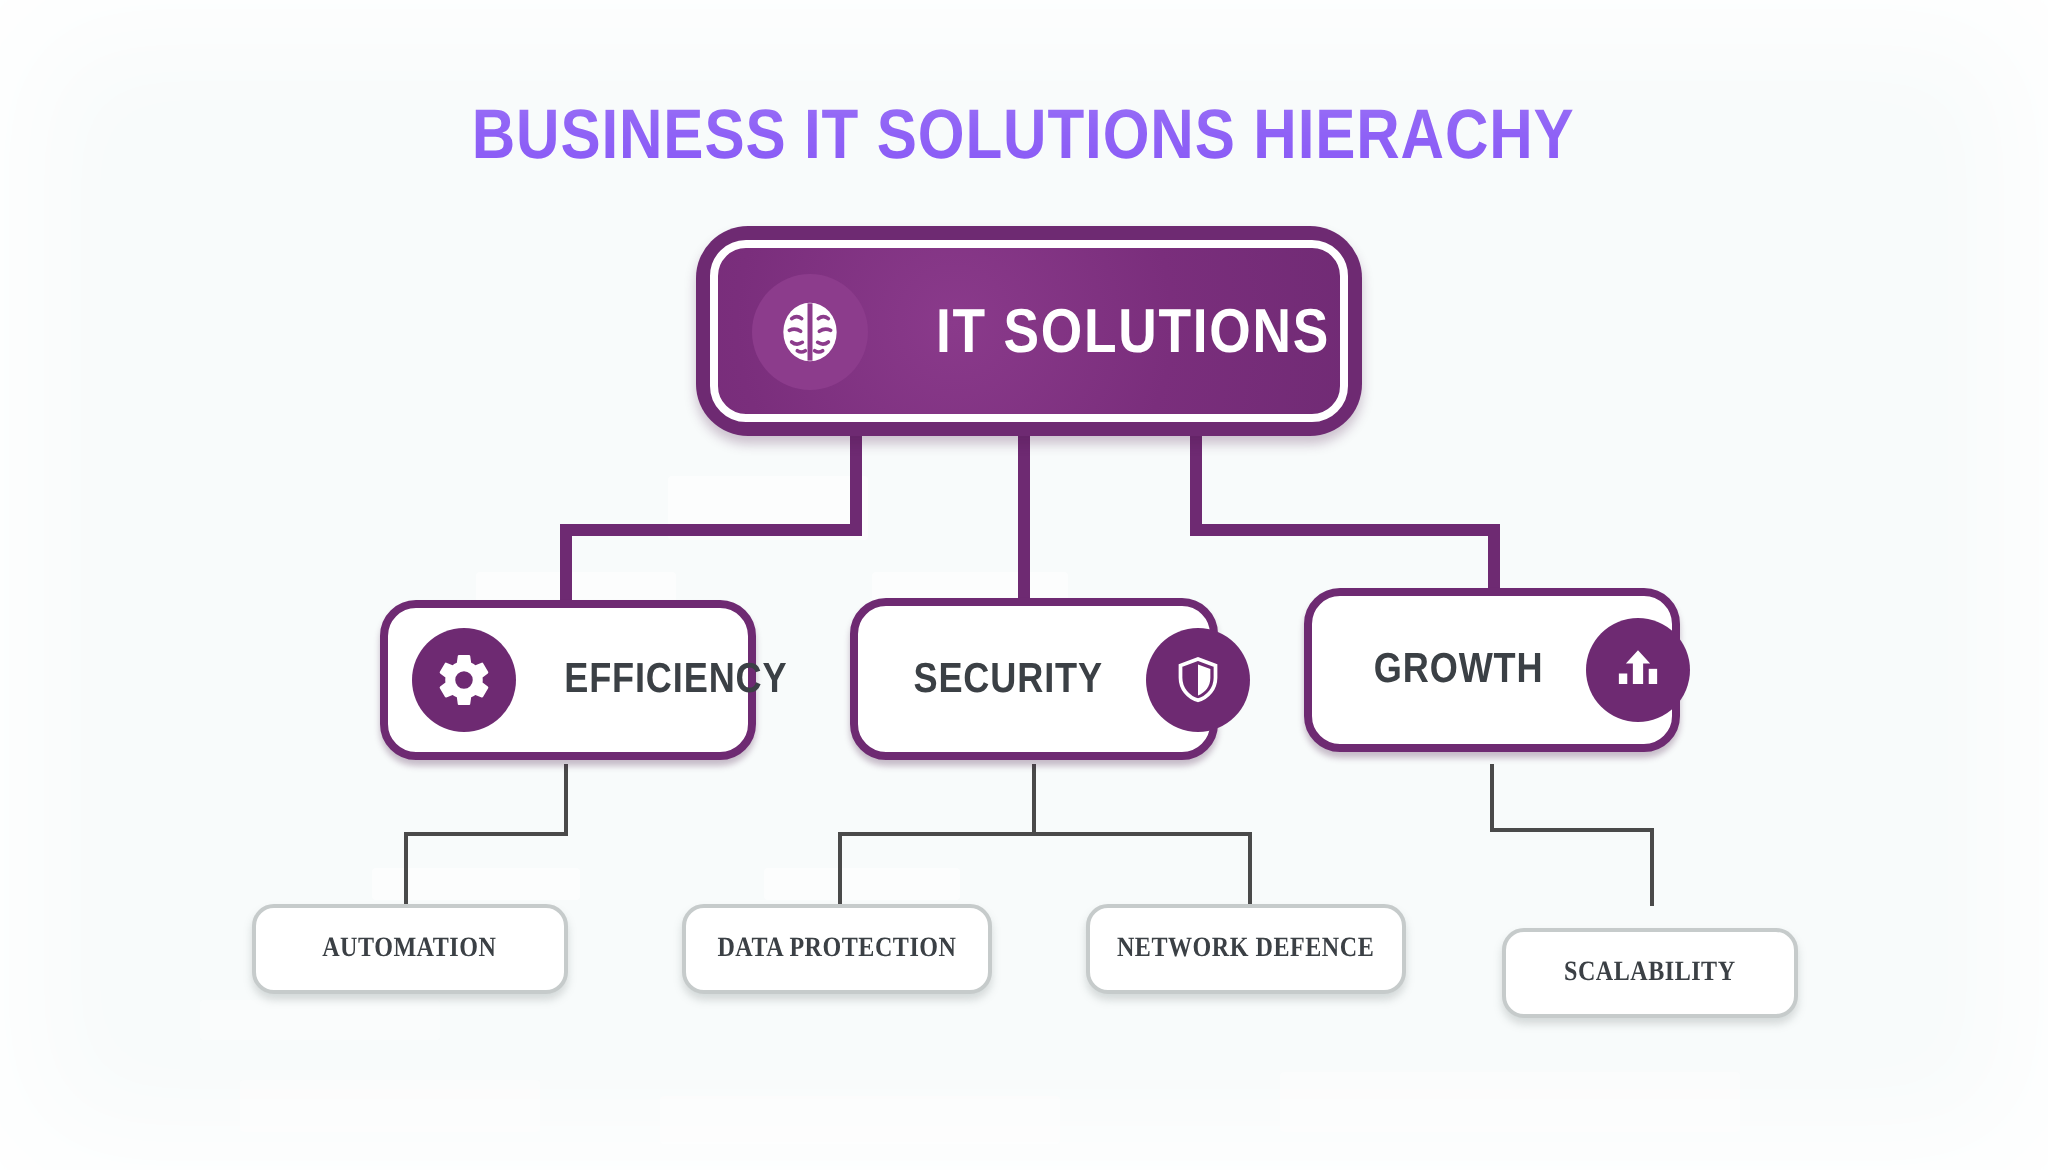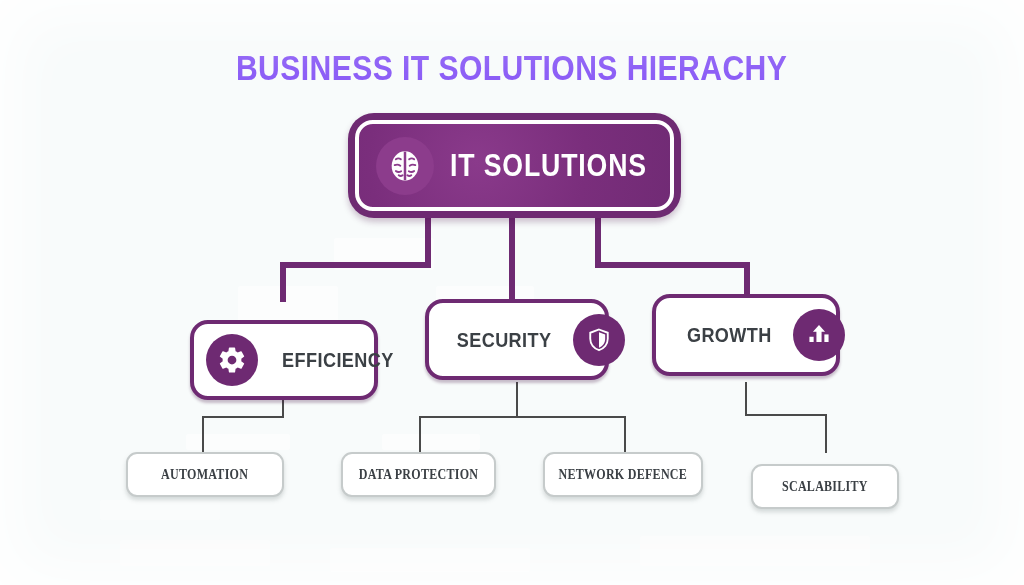--- a/index.html
+++ b/index.html
@@ -29,40 +29,40 @@
 
   
   .root-node {
     position:absolute; left:348px; top:113px; width:333px; height:105px;
     background:#6e2a72; border-radius:26px;
     box-shadow:0 4px 6px rgba(70,20,70,.25);
   }
   .root-inner {
     position:absolute; inset:7px; border:4px solid #ffffff; border-radius:18px;
     background:radial-gradient(circle at 38% 45%, #8a3a8b 0%, #7a2e7c 55%, #712b75 100%);
-    display:flex; align-items:center; padding-left:17px;
+    display:flex; align-items:center; gap:18px; padding-left:17px;
   }
   .brain-circle {
     width:58px; height:58px; border-radius:50%; background:#8c3c8c;
     display:flex; align-items:center; justify-content:center; flex:0 0 auto;
   }
   .root-label { color:#ffffff; font-size:31px; font-weight:800; letter-spacing:1px; white-space:nowrap; }
 
   
   .node2 {
     position:absolute; background:#ffffff; border:4px solid #6e2a72; border-radius:18px;
     display:flex; align-items:center;
     box-shadow:0 3px 3px rgba(70,20,70,.28);
   }
   .node2-label { color:#3b4045; font-size:21px; font-weight:800; letter-spacing:.5px; white-space:nowrap; }
   .icon-circle {
     width:52px; height:52px; border-radius:50%; background:#6e2a72;
     display:flex; align-items:center; justify-content:center; flex:0 0 auto;
   }
-  .n-eff { left:190px; top:300px; width:188px; height:80px; padding-left:12px; gap:15px;margin-top:20px; }
+  .n-eff { left:190px; top:300px; width:188px; height:80px; padding-left:12px; gap:15px; }
   .n-sec { left:425px; top:299px; width:184px; height:81px; padding-left:20px; gap:14px; justify-content:space-between; padding-right:12px; }
   .n-gro { left:652px; top:294px; width:188px; height:82px; padding-left:24px; gap:14px; justify-content:space-between; padding-right:14px; }
 
   
   .leaf {
     position:absolute; top:452px; height:45px; background:#ffffff;
     border:2px solid #c6cbcb; border-radius:11px;
     display:flex; align-items:center; justify-content:center;
     box-shadow:0 3px 4px rgba(120,128,128,.28);
     font-family:Liberation Serif, serif;

